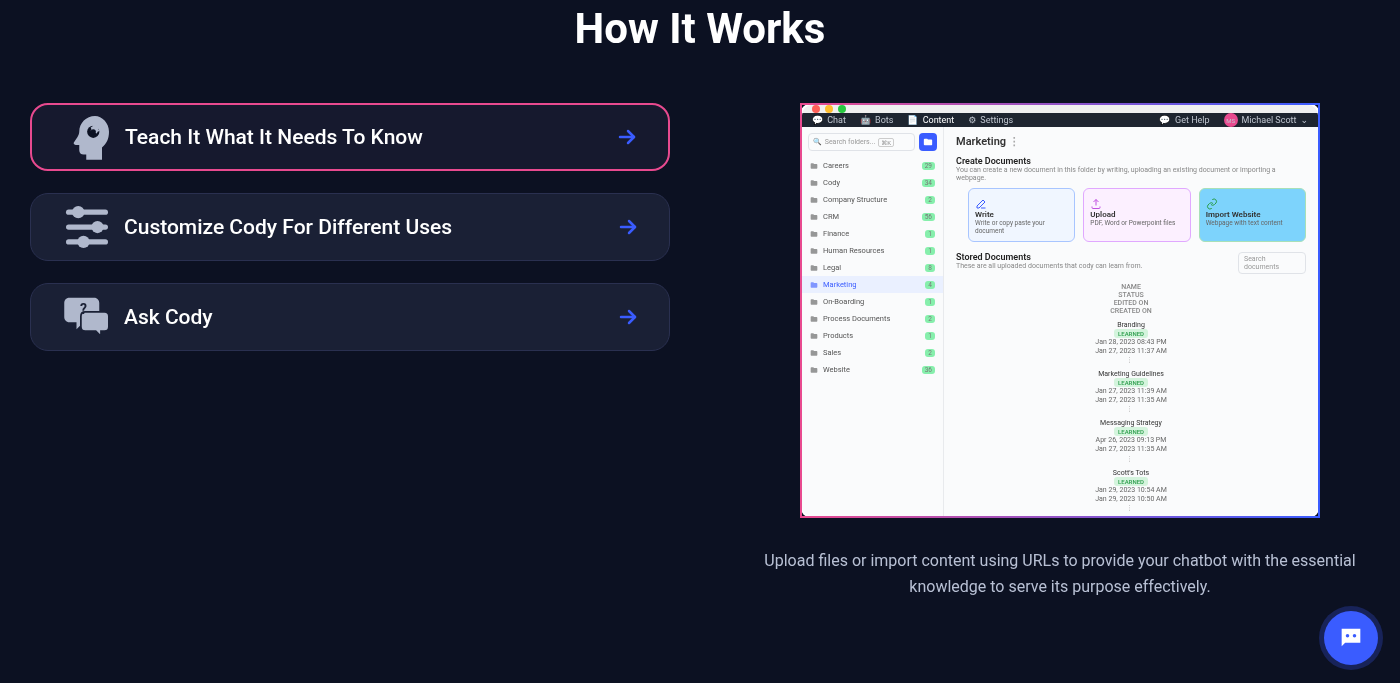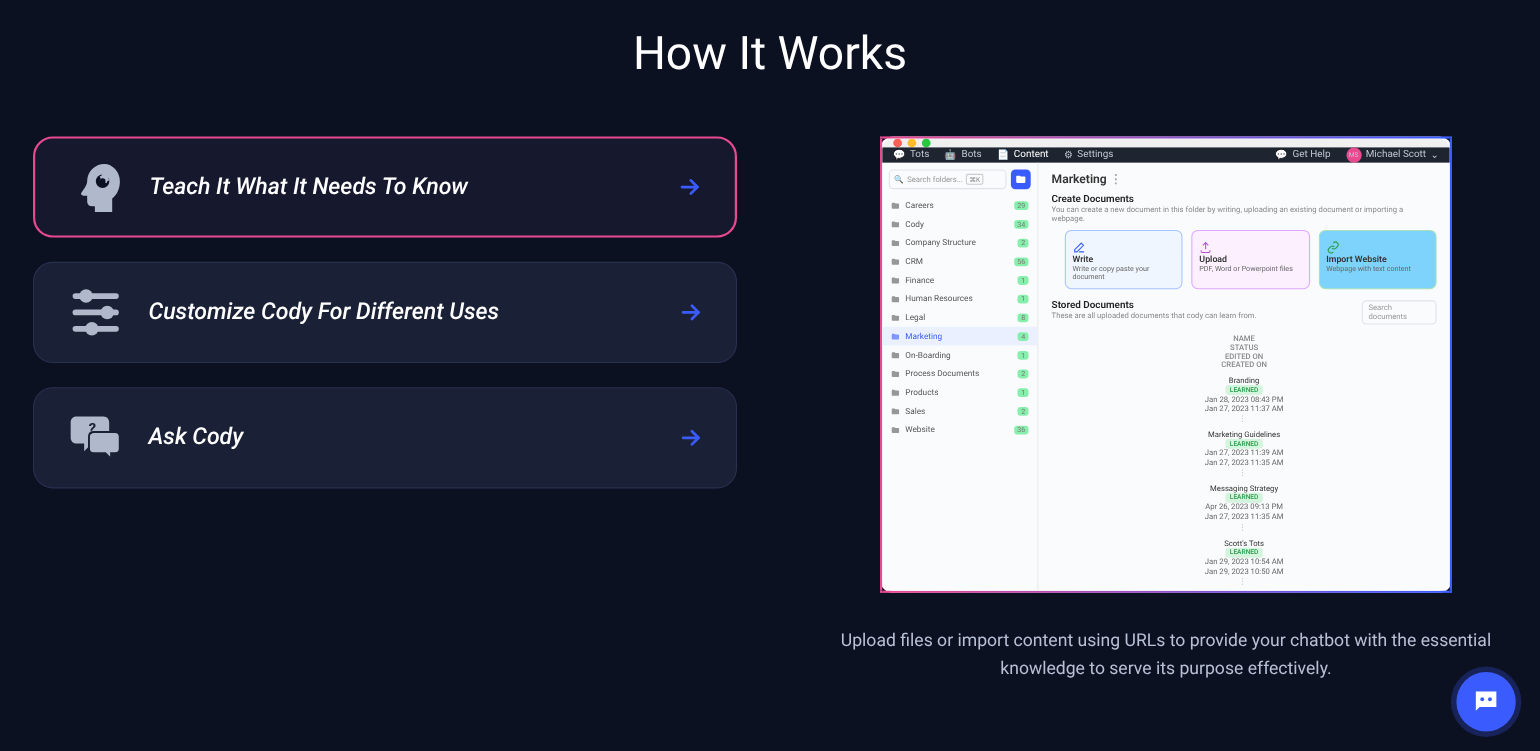--- a/index.html
+++ b/index.html
@@ -8,38 +8,37 @@
   font-family: -apple-system, BlinkMacSystemFont, 'Segoe UI', Roboto, sans-serif;
   color: #fff;
   width: 1400px;
   height: 683px;
   overflow: hidden;
   position: relative;
 }
 .title {
   text-align: center;
   font-size: 42px;
-  font-weight: 400;
+  font-weight: 700;
   color: #fff;
-  padding-top: 25px;
+  padding-top: 4px;
   padding-bottom: 30px;
 }
 .main-content { display: flex; padding: 0 30px; gap: 80px; }
 .steps-column { flex: 0 0 640px; display: flex; flex-direction: column; gap: 22px; padding-top: 20px; }
 .step-card {
   background: #1a2035;
   border: 1px solid #2a3050;
   border-radius: 18px;
   padding: 20px 28px;
   display: flex;
   align-items: center;
-  gap: 20px;
+  gap: 9px;
   cursor: pointer;
-  height: 92px;
-  font-style: italic;
+  height: 68px;
 }
 .step-card.active { border: 2px solid #e84a8f; background: #16192e; }
 .step-icon { width: 56px; height: 56px; display: flex; align-items: center; justify-content: center; flex-shrink: 0; }
 .step-title { flex: 1; font-size: 21px; font-weight: 500; color: #fff; }
 .step-arrow { color: #3a5cff; width: 24px; height: 24px; flex-shrink: 0; }
 .preview-column { flex: 1; padding-top: 20px; display: flex; flex-direction: column; align-items: center; }
 .preview-window {
   width: 520px; height: 415px; background: #fff; border-radius: 12px;
   overflow: hidden;
   border: 2px solid;
@@ -170,21 +169,21 @@
   <div class="preview-column">
     <div class="preview-window">
       <div class="window-chrome">
         <div class="wdot r"></div>
         <div class="wdot y"></div>
         <div class="wdot g"></div>
       </div>
       <div class="app-topbar">
         <div class="tb-item">
             <span>💬</span>
-            <span>Tots</span>
+            <span>Chat</span>
           </div>
         <div class="tb-item">
             <span>🤖</span>
             <span>Bots</span>
           </div>
         <div class="tb-item active">
             <span>📄</span>
             <span>Content</span>
           </div>
         <div class="tb-item">

